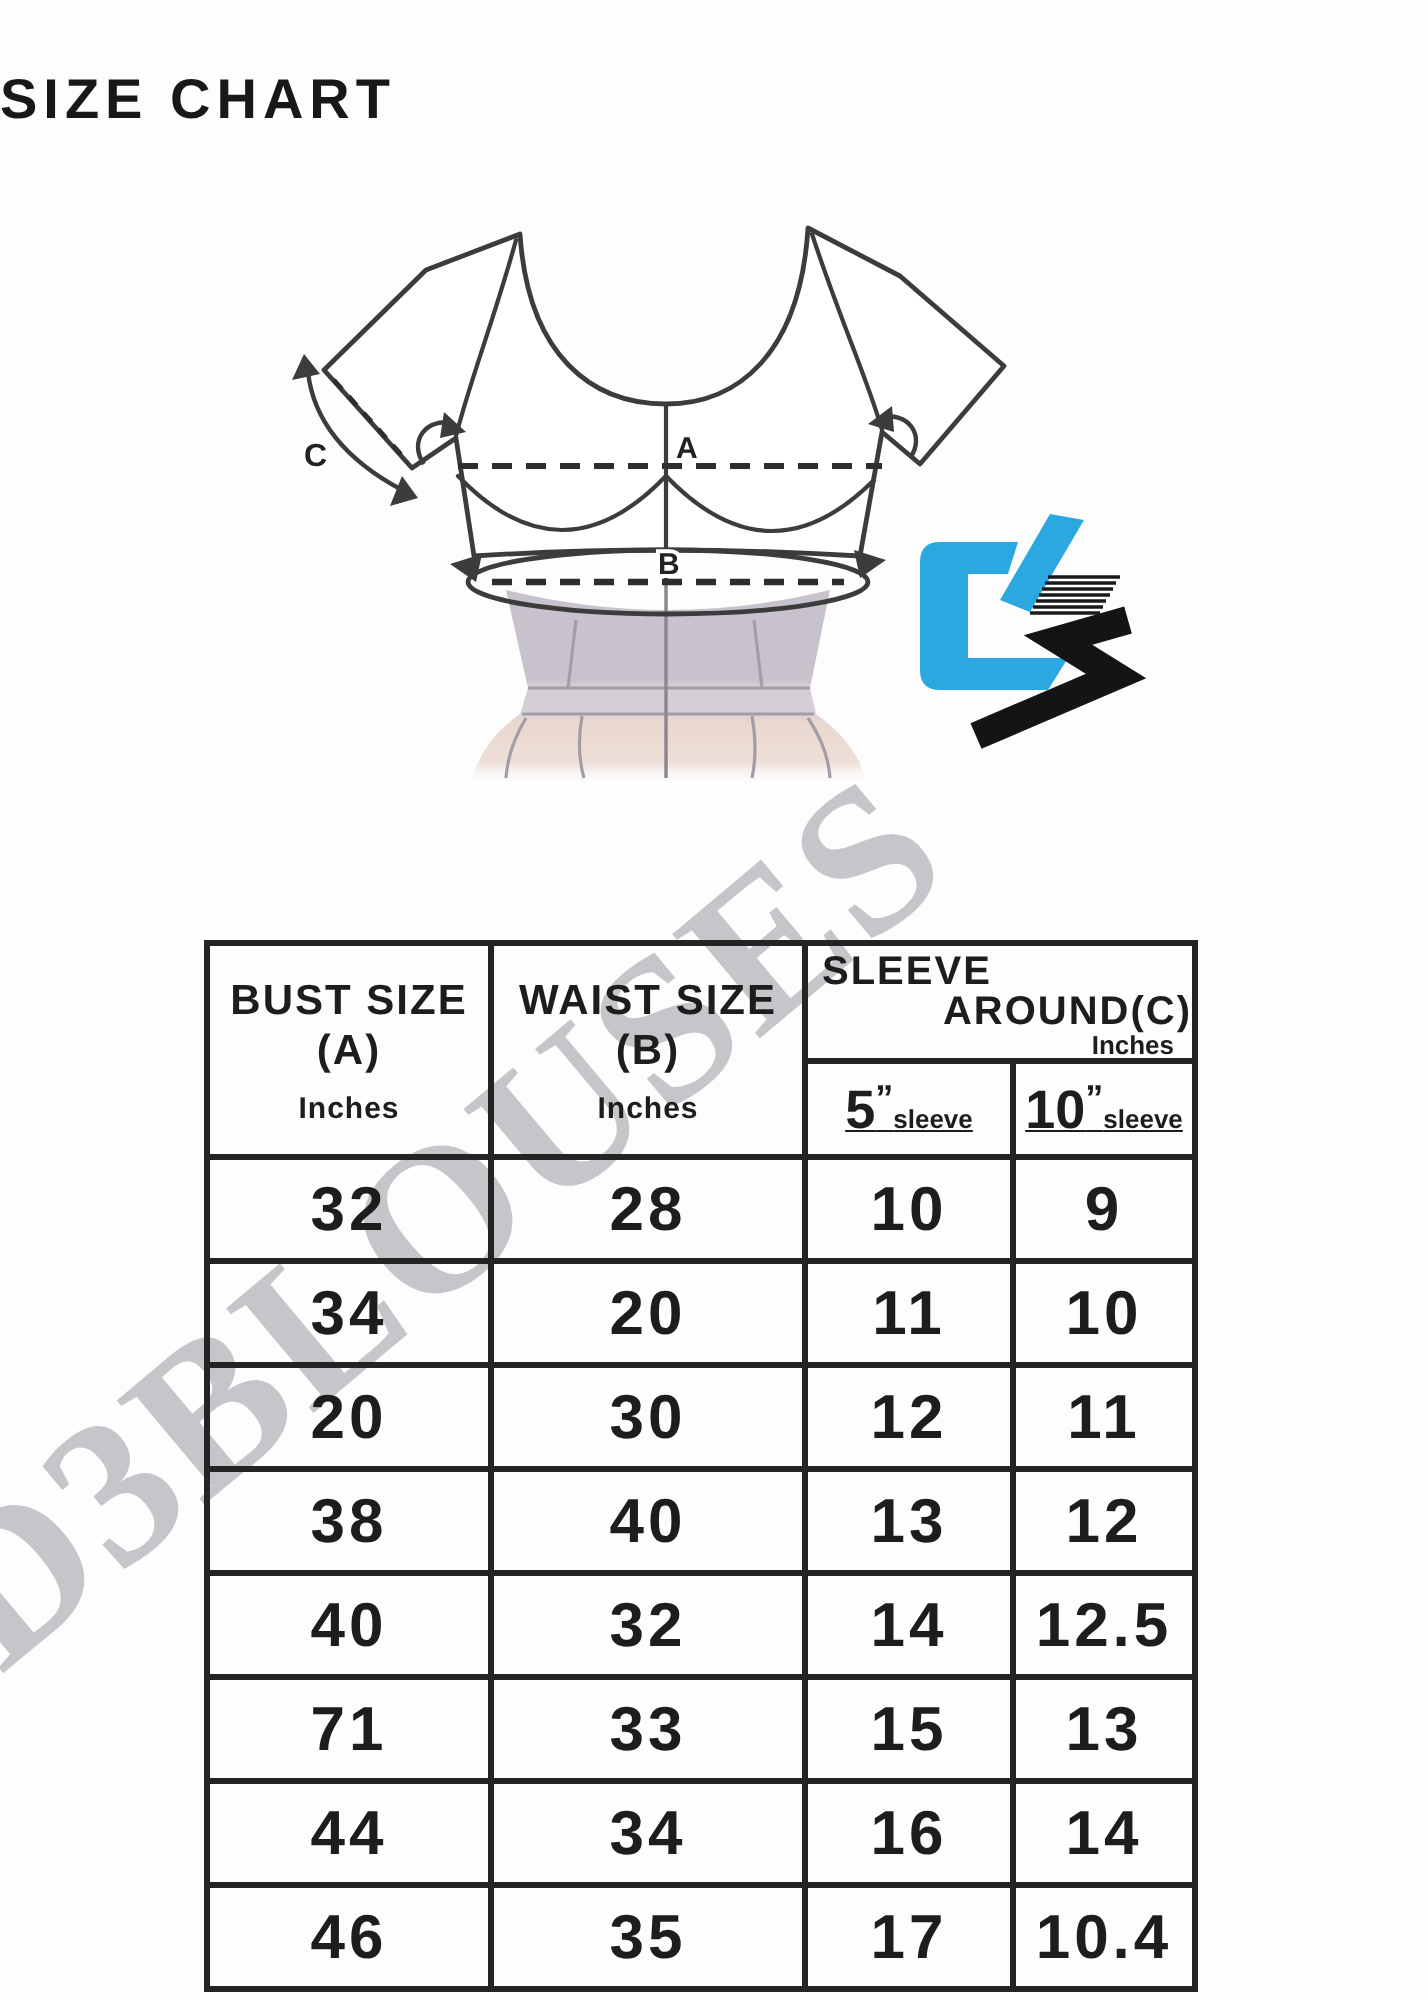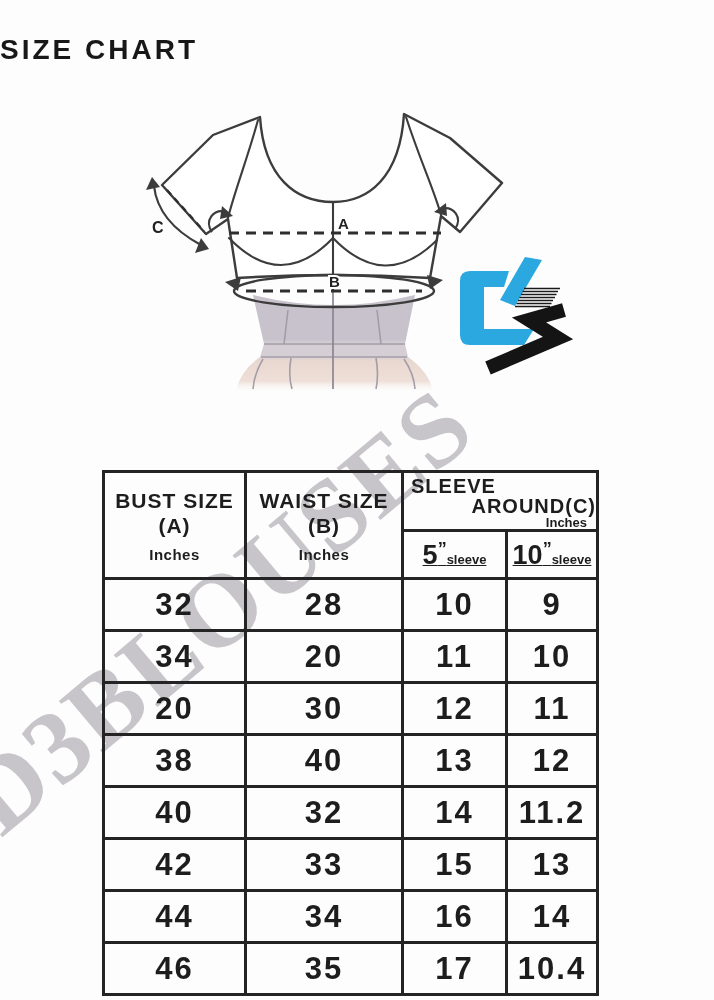--- a/index.html
+++ b/index.html
@@ -198,24 +198,24 @@
         <tr>
           <td>38</td>
           <td>40</td>
           <td>13</td>
           <td>12</td>
         </tr>
         <tr>
           <td>40</td>
           <td>32</td>
           <td>14</td>
-          <td>11.2</td>
-        </tr>
-        <tr>
-          <td>42</td>
+          <td>12.5</td>
+        </tr>
+        <tr>
+          <td>71</td>
           <td>33</td>
           <td>15</td>
           <td>13</td>
         </tr>
         <tr>
           <td>44</td>
           <td>34</td>
           <td>16</td>
           <td>14</td>
         </tr>

